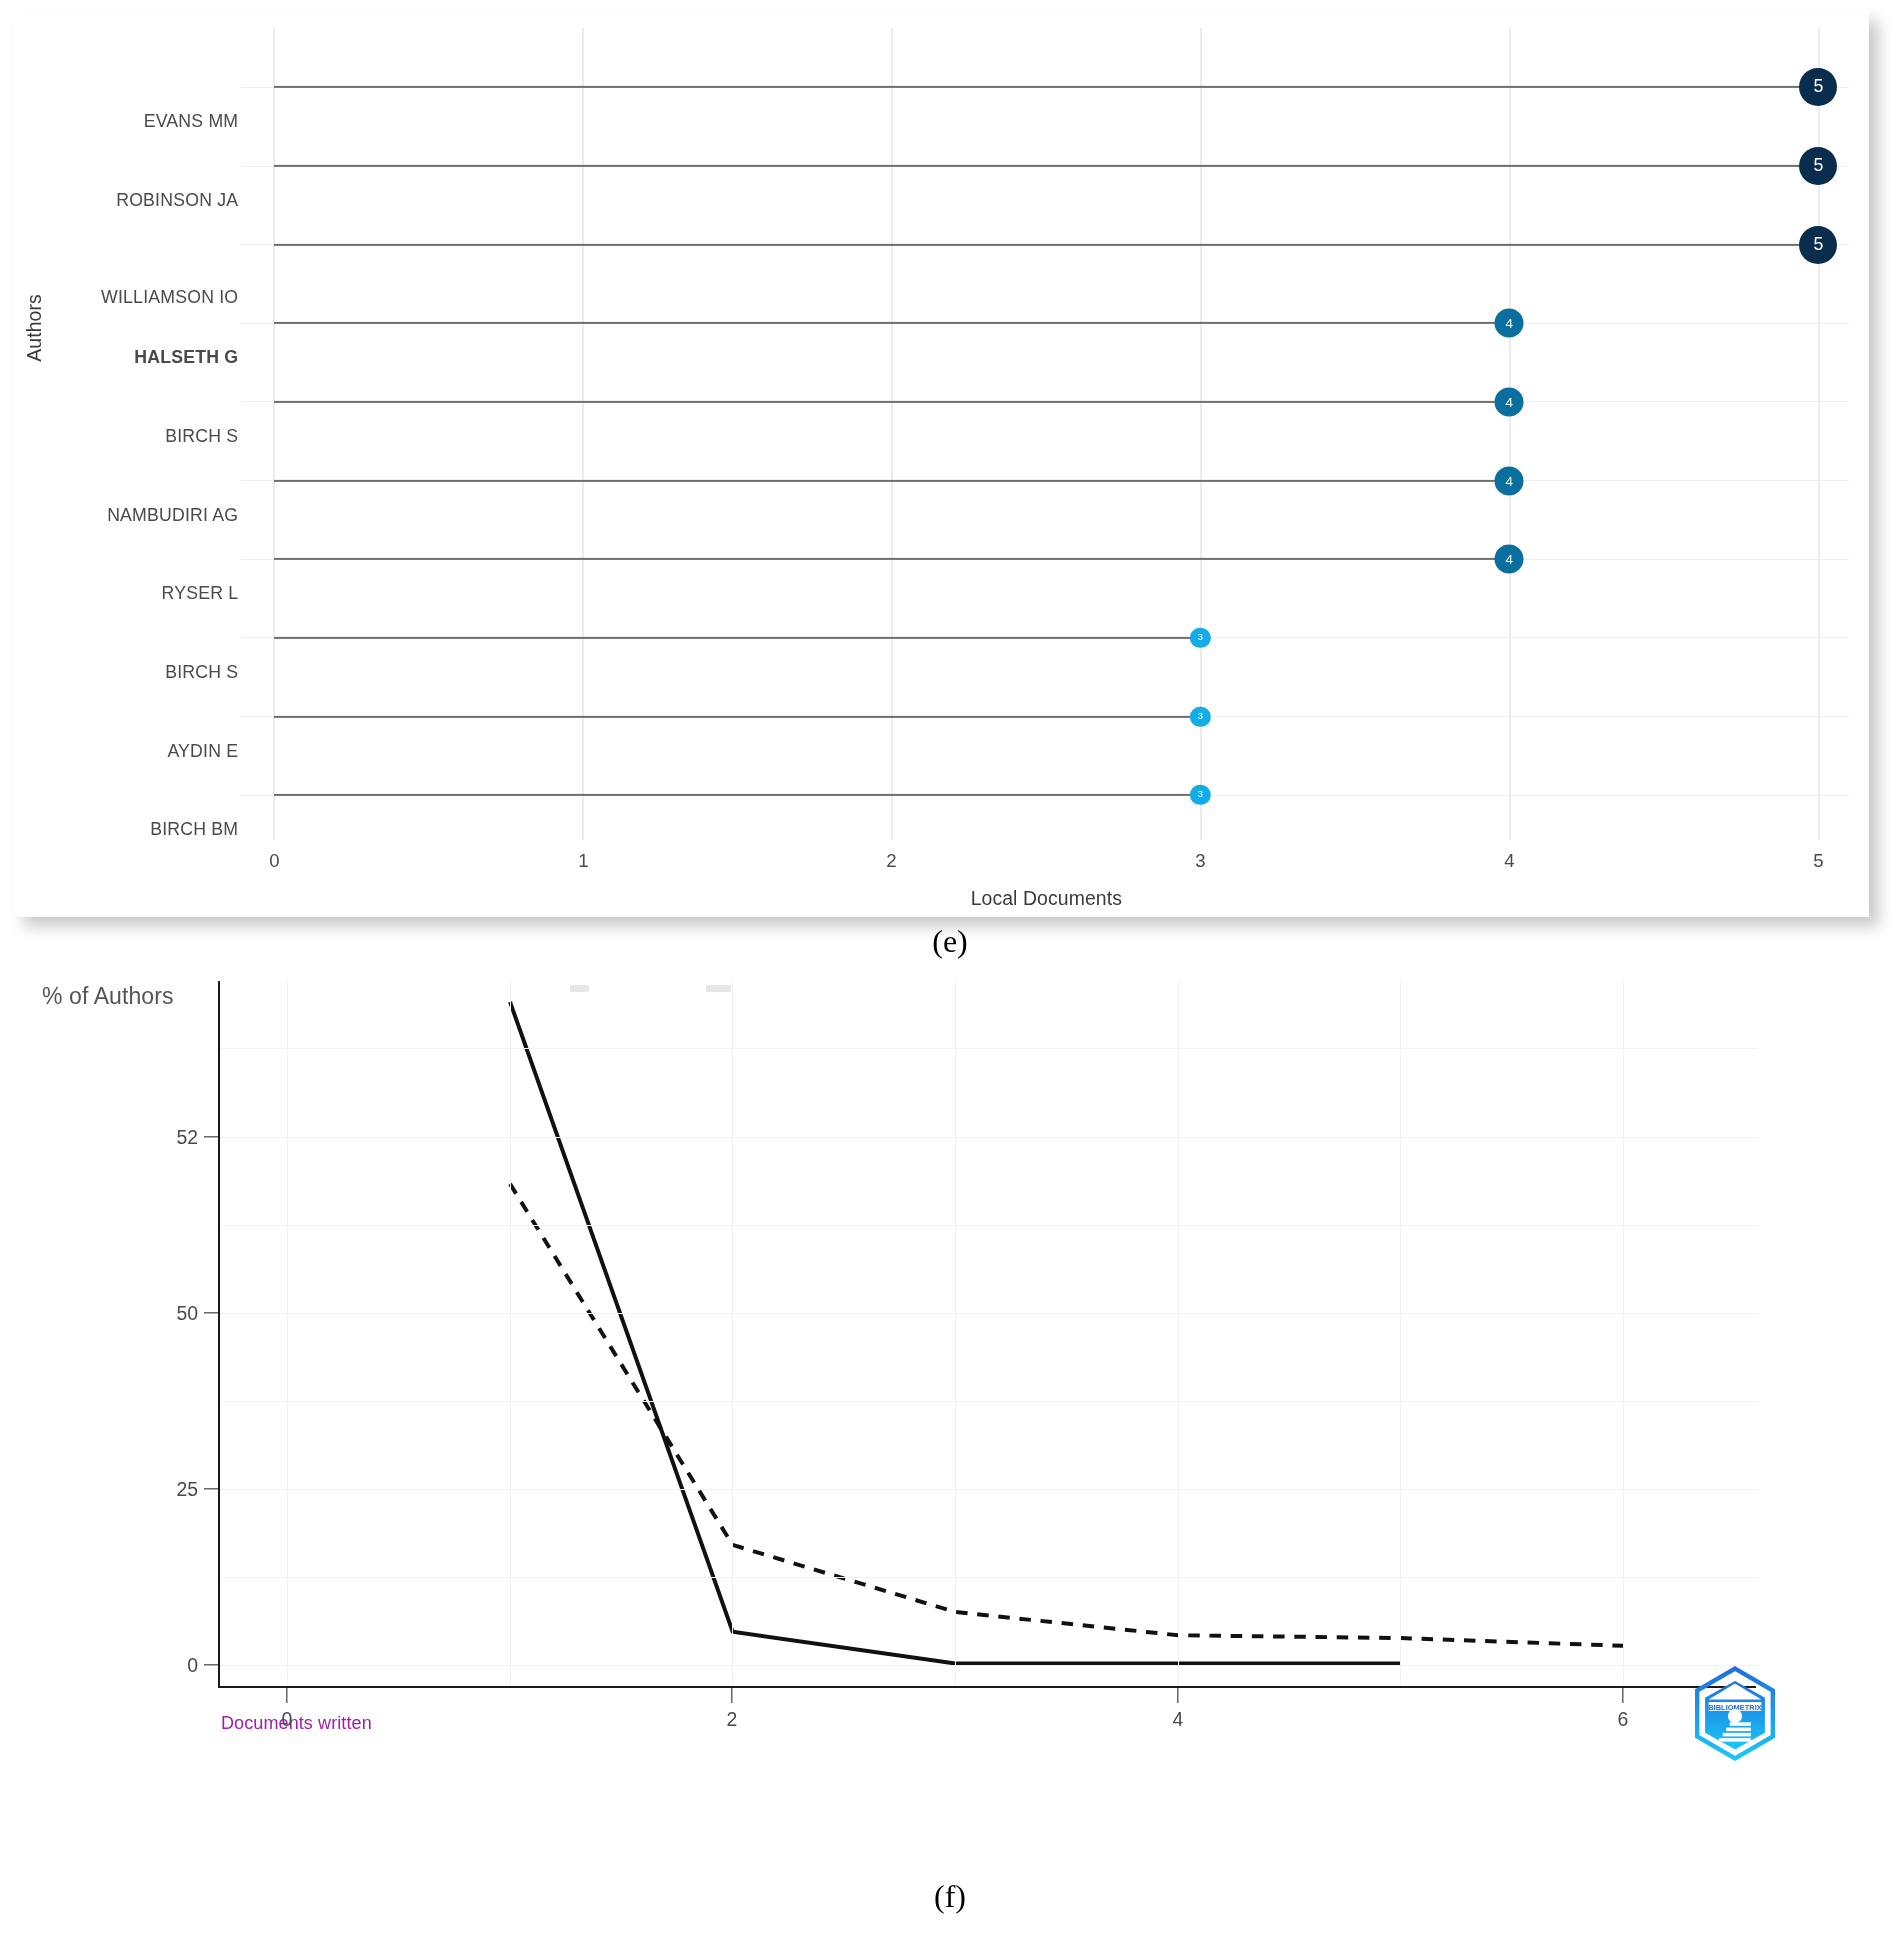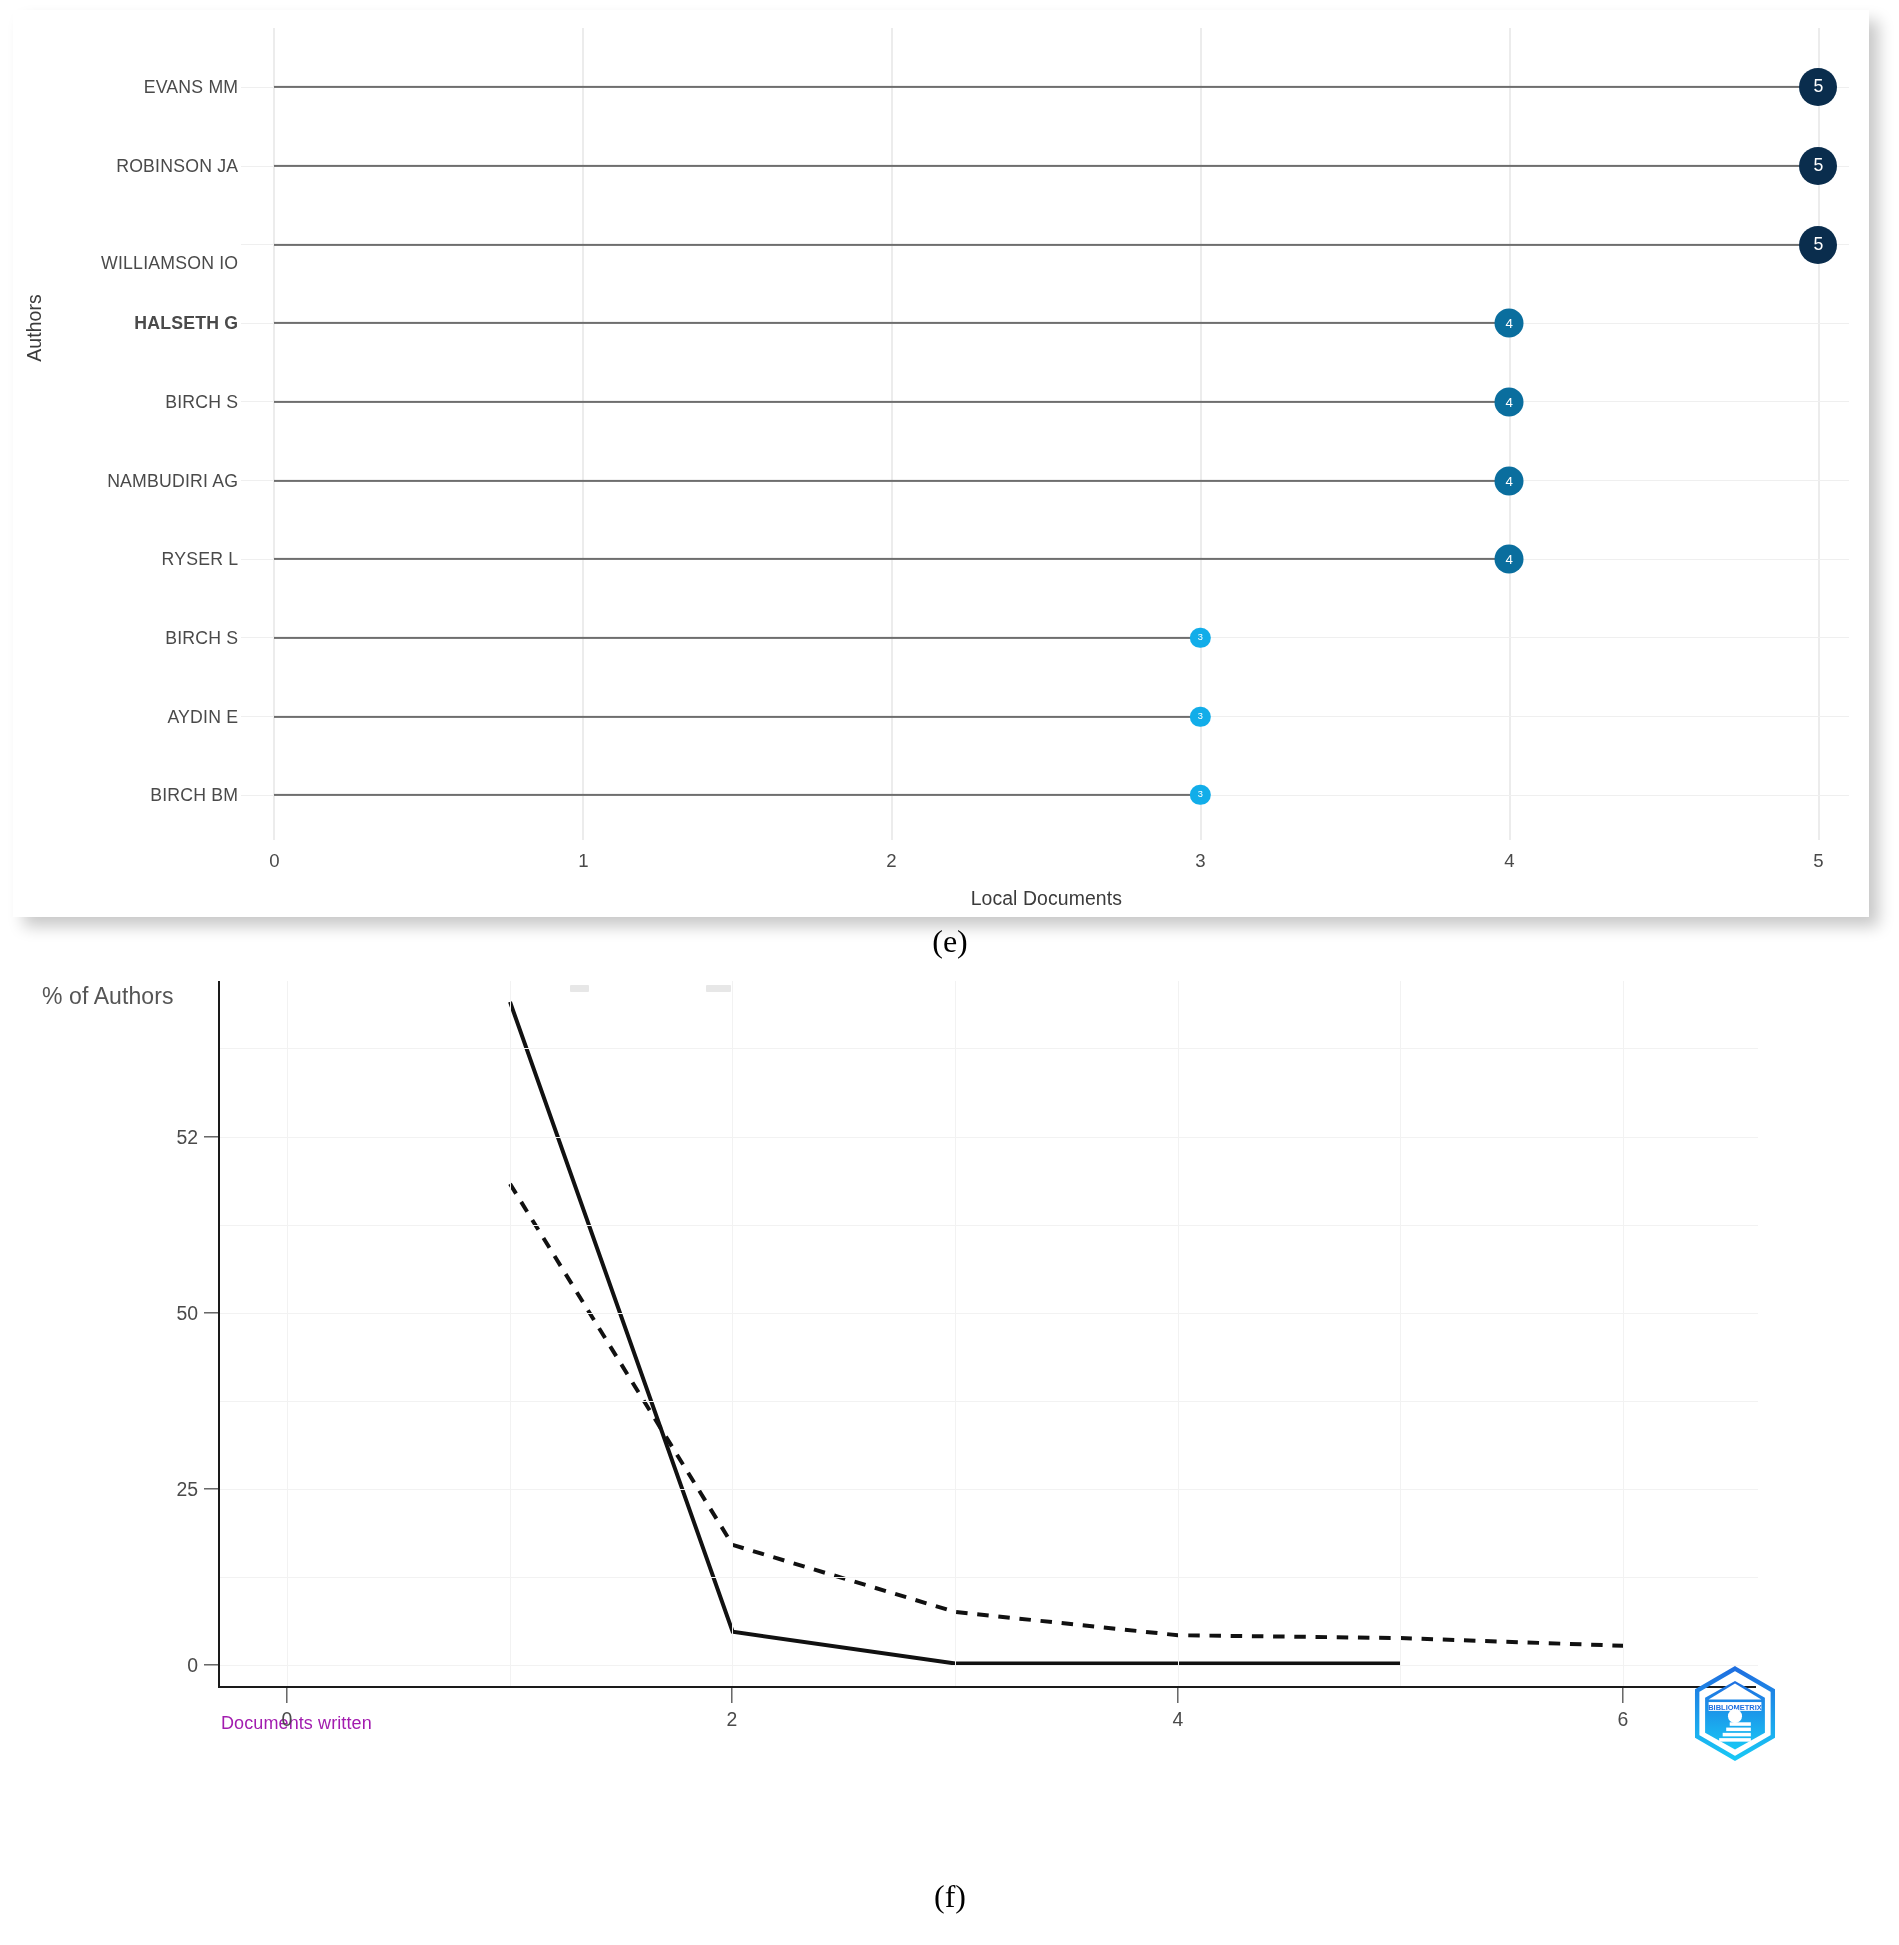--- a/index.html
+++ b/index.html
@@ -43,20 +43,21 @@
   .e-row-label {
     position: absolute;
     right: 0;
     width: 146px;
     text-align: right;
     font-size: 17.7px;
     color: #4a4a4a;
     transform: translateY(-50%);
     white-space: nowrap;
     letter-spacing: 0.2px;
+    margin-top: 34px;
   }
   .e-gridv {
     position: absolute;
     top: 18.6px;
     width: 1.3px;
     height: 812px;
     background: #ececec;
   }
   .e-gridh {
     position: absolute;

